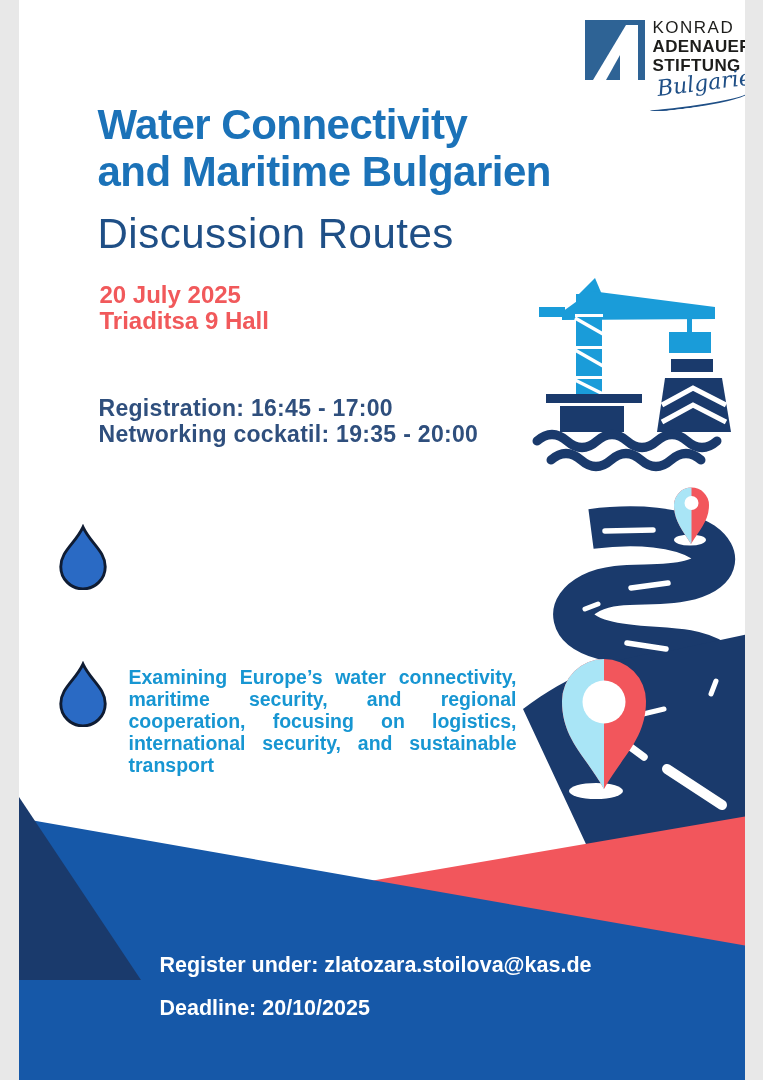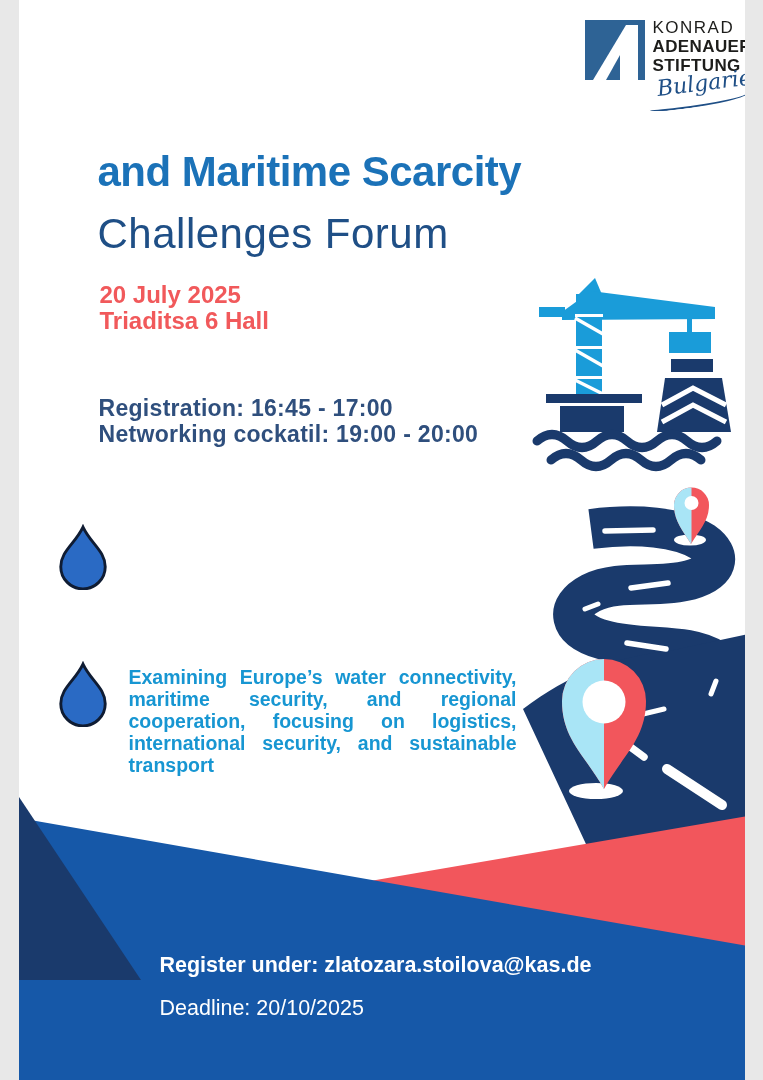--- a/index.html
+++ b/index.html
@@ -62,21 +62,21 @@
   
   .bullet-icon{position:absolute;left:35px;z-index:2;width:58px;height:66px;}
   .drop1{top:524px;} .drop2{top:661px;}
   .bullet-text{width:388px;left:110px;font-size:19.5px;font-weight:700;line-height:22px;}
   .bullet-study{top:519px;color:var(--coral);}
   .bullet-focus{top:666px;color:var(--bullet-blue);}
   .jl{text-align:justify;text-align-last:justify;}
 
   
   .footer-register{top:953px;left:141px;color:var(--white);font-size:21.5px;font-weight:700;}
-  .footer-deadline{top:996px;left:141px;color:var(--white);font-size:21.5px;font-weight:400;}
+  .footer-deadline{top:996px;left:141px;color:var(--white);font-size:21.5px;font-weight:700;}
 </style>
 </head>
 <body>
 
 <div class="poster">
 
   <svg class="illustration" viewBox="0 0 763 1080" aria-hidden="true">
 
     <g>
 
@@ -172,33 +172,33 @@
         <div class="l1">KONRAD</div>
         <div class="l2">ADENAUER</div>
         <div class="l3">STIFTUNG</div>
       </div>
     </div>
     <div class="logo-script">Bulgarien</div>
     <div class="logo-flourish"></div>
   </div>
 
   <h1 class="txt title" style="margin:0">
-    <br>
-    <span>and Maritime Scarcity</span>
+    <span>Water Connectivity</span><br>
+    <span>and Maritime Bulgarien</span>
   </h1>
-  <div class="txt subtitle">Challenges Forum</div>
+  <div class="txt subtitle">Discussion Routes</div>
 
   <div class="txt event">
     <div>20 July 2025</div>
-    <div>Triaditsa 6 Hall</div>
+    <div>Triaditsa 9 Hall</div>
   </div>
 
   <div class="txt schedule">
     <div>Registration: 16:45 - 17:00</div>
-    <div>Networking cockatil: 19:00 - 20:00</div>
+    <div>Networking cockatil: 19:35 - 20:00</div>
   </div>
 
   <svg class="bullet-icon drop1" viewBox="0 0 60 68">
     <path d="M 30 3 C 22 20 7 28 7 44 A 23 23 0 0 0 53 44 C 53 28 38 20 30 3 Z" style="fill:var(--drop-blue);stroke:var(--drop-outline)" stroke-width="3"></path>
   </svg>
 
   <svg class="bullet-icon drop2" viewBox="0 0 60 68">
     <path d="M 30 3 C 22 20 7 28 7 44 A 23 23 0 0 0 53 44 C 53 28 38 20 30 3 Z" style="fill:var(--drop-blue);stroke:var(--drop-outline)" stroke-width="3"></path>
   </svg>
   <div class="txt bullet-text bullet-focus">

